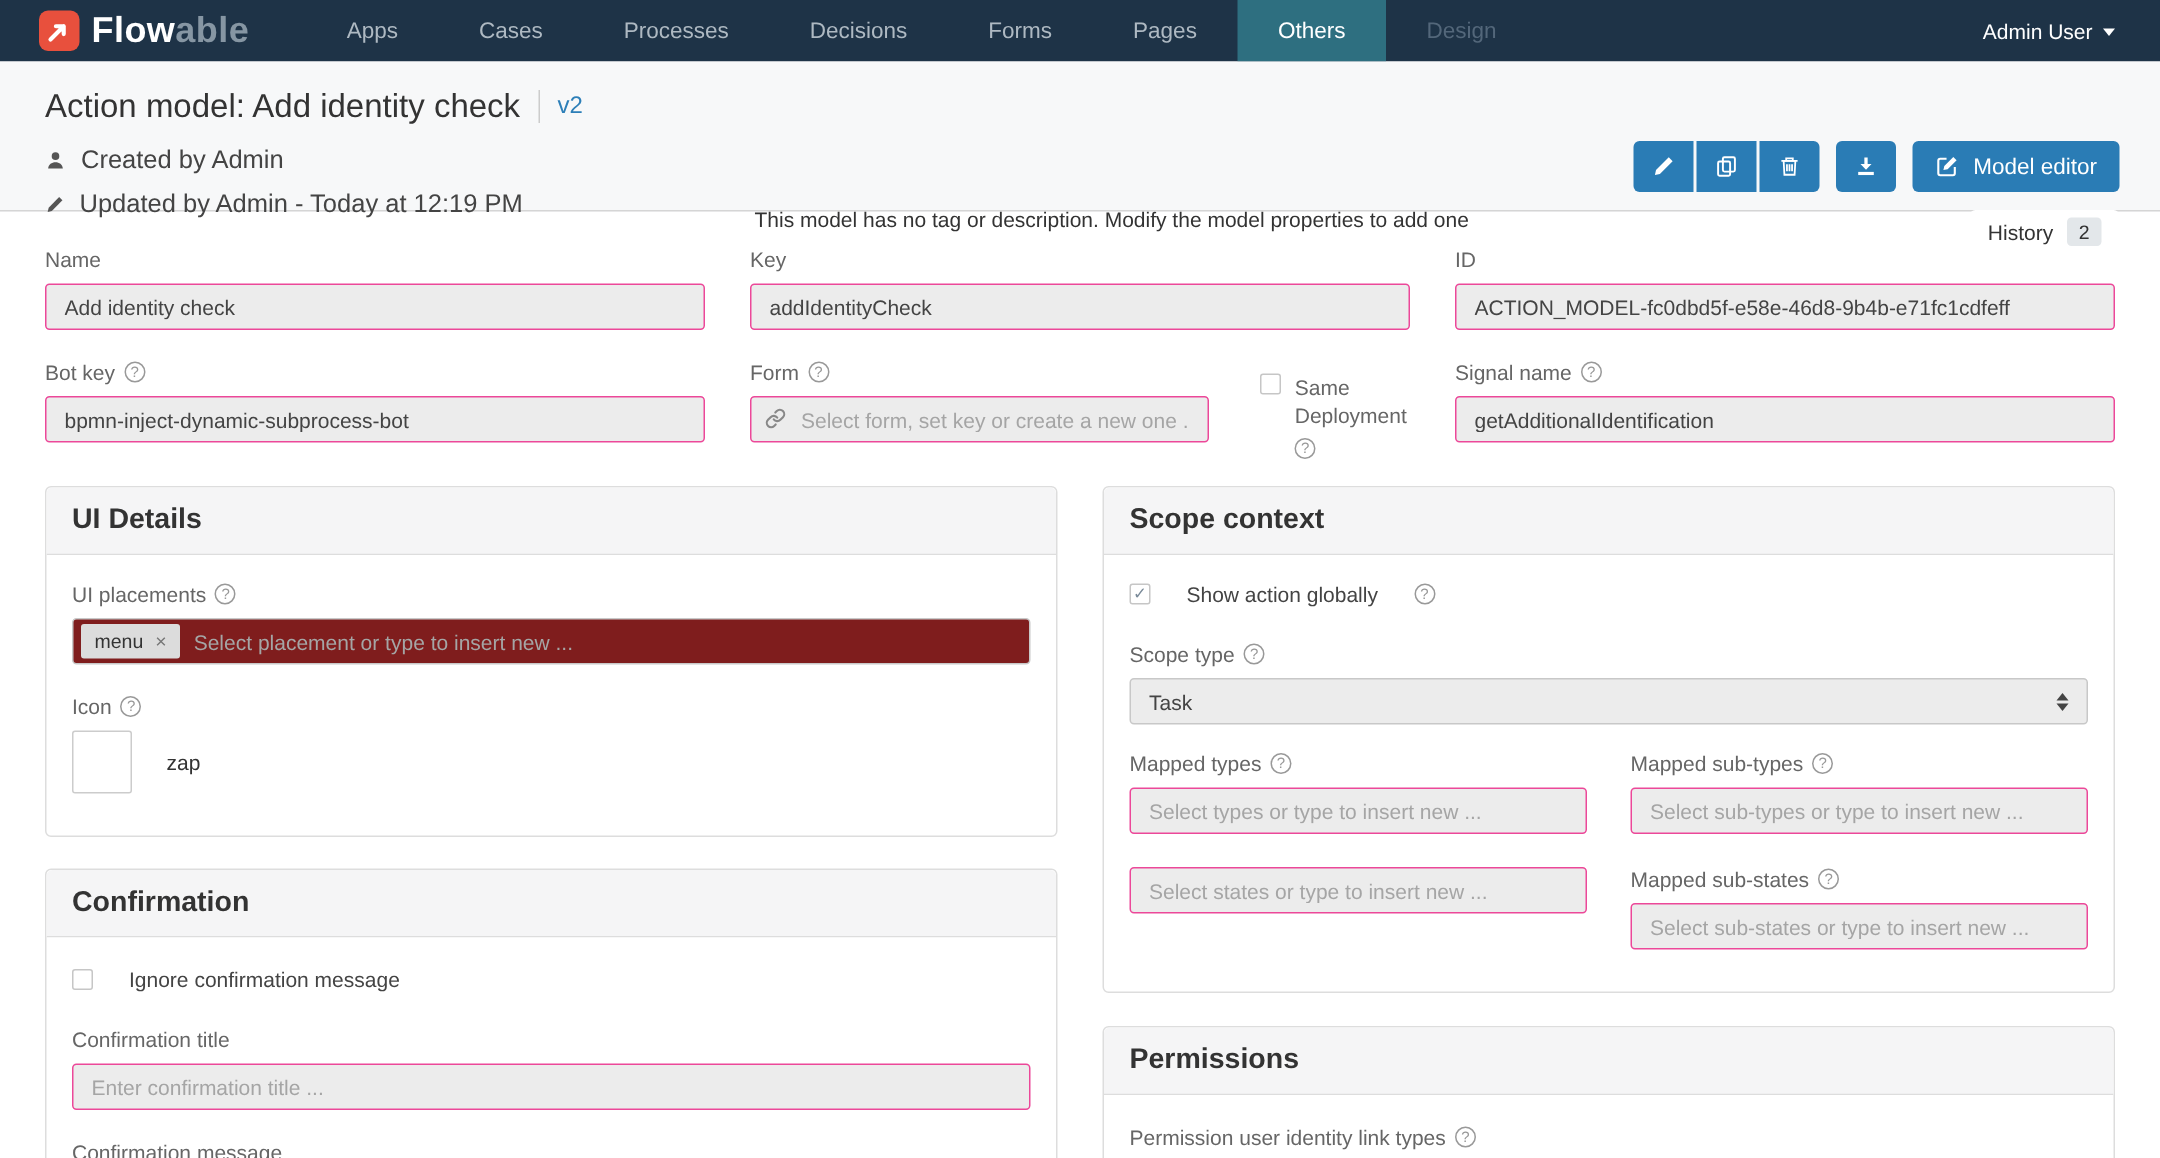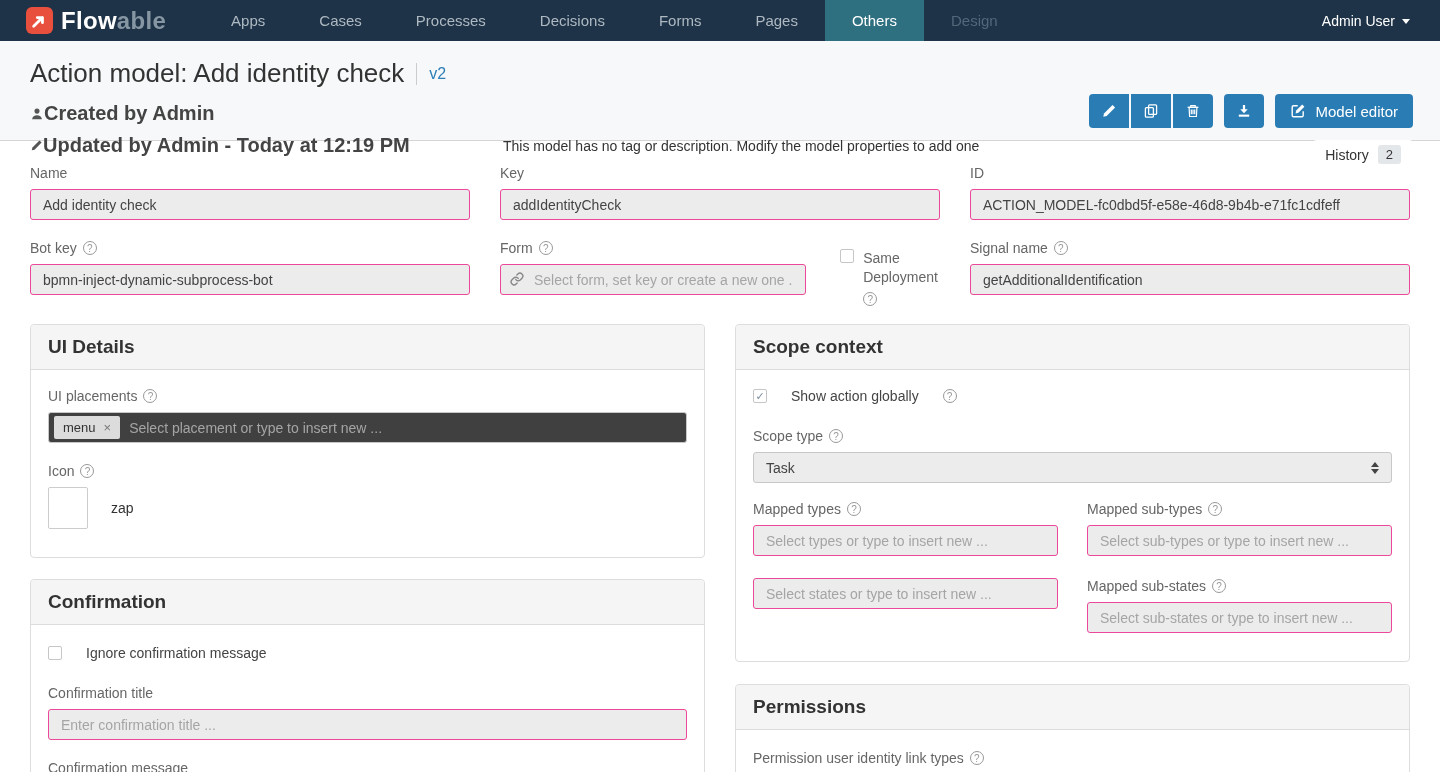--- a/index.html
+++ b/index.html
@@ -21,25 +21,25 @@
   .nav-item.muted { color:#53677a; }
   .nav-right { margin-left:auto; display:flex; align-items:center; padding-right:30px; }
   .user-menu { color:#fff; font-size:14px; display:flex; align-items:center; gap:7px; cursor:pointer; }
   .caret-down { width:0; height:0; border-left:4px solid transparent;
     border-right:4px solid transparent; border-top:5px solid #fff; margin-top:2px; }
 
   
   .page-header { position:relative; height:100px; background:#f7f8f9;
     border-bottom:1px solid #d5d5d5; padding:17px 30px 0; }
   .title-row { display:flex; align-items:center; }
-  .page-title { font-size:26px; color:#333; }
+  .page-title { font-size:22px; color:#333; }
   .version { font-size:16px; color:#2d7fb8; margin-left:12px; padding-left:12px;
     border-left:1px solid #ccc; line-height:22px; }
   .meta { margin-top:13px; display:flex; flex-direction:column; gap:9px; }
-  .meta-row { display:flex; align-items:center; color:#444; font-size:20px;font-weight:bold; }
+  .meta-row { display:flex; align-items:center; gap:10px; color:#444; font-size:17px; }
   .meta-row svg { flex:0 0 auto; }
   .header-note { position:absolute; left:503px; top:97px; font-size:14px; color:#333; }
   .toolbar { position:absolute; top:53px; right:27px; display:flex; align-items:center; }
   .btn { background:#2a7cb5; border:none; color:#fff; height:34px; display:flex;
     align-items:center; justify-content:center; cursor:pointer; font-size:15px; }
   .btn-group { display:flex; gap:2px; }
   .btn-group .btn { width:40px; }
   .btn-group .btn:first-child { border-radius:4px 0 0 4px; }
   .btn-group .btn:last-child { border-radius:0 4px 4px 0; }
   .btn-single { width:40px; border-radius:4px; margin-left:11px; }
@@ -81,21 +81,21 @@
   
   .panels { margin-top:18px; display:grid; grid-template-columns:675px 675px;
     column-gap:30px; align-items:start; }
   .panel { border:1px solid #ddd; border-radius:4px; background:#fff; }
   .panel + .panel { margin-top:21px; }
   .panel-header { background:#f5f5f6; border-bottom:1px solid #ddd; padding:11px 17px;
     font-size:19px; color:#333; border-radius:4px 4px 0 0;font-weight:bold; }
   .panel-body { padding:18px 17px 28px; }
   .group { }
   .group + .group { margin-top:20px; }
-  .tag-input { display:flex; align-items:center; background:#404040;
+  .tag-input { display:flex; align-items:center; background:#7f1d1d;
     border:1px solid #c8c8c8; border-radius:3px; height:31px; padding:0 5px; }
   .chip { background:#dcdcdc; border-radius:2px; padding:4px 9px; font-size:13px;
     color:#333; display:flex; align-items:center; gap:8px; margin-right:9px; }
   .chip-x { color:#777; font-size:13px; cursor:pointer; line-height:1; }
   .chip-x::after { content:"\00d7"; }
   .tag-placeholder { color:#a5a5a5; font-size:14px; }
   .icon-row { display:flex; align-items:center; gap:23px; margin-top:8px; }
   .icon-box { width:40px; height:42px; background:#fff; border:1px solid #ccc;
     border-radius:2px; }
   .icon-name { color:#333; }

